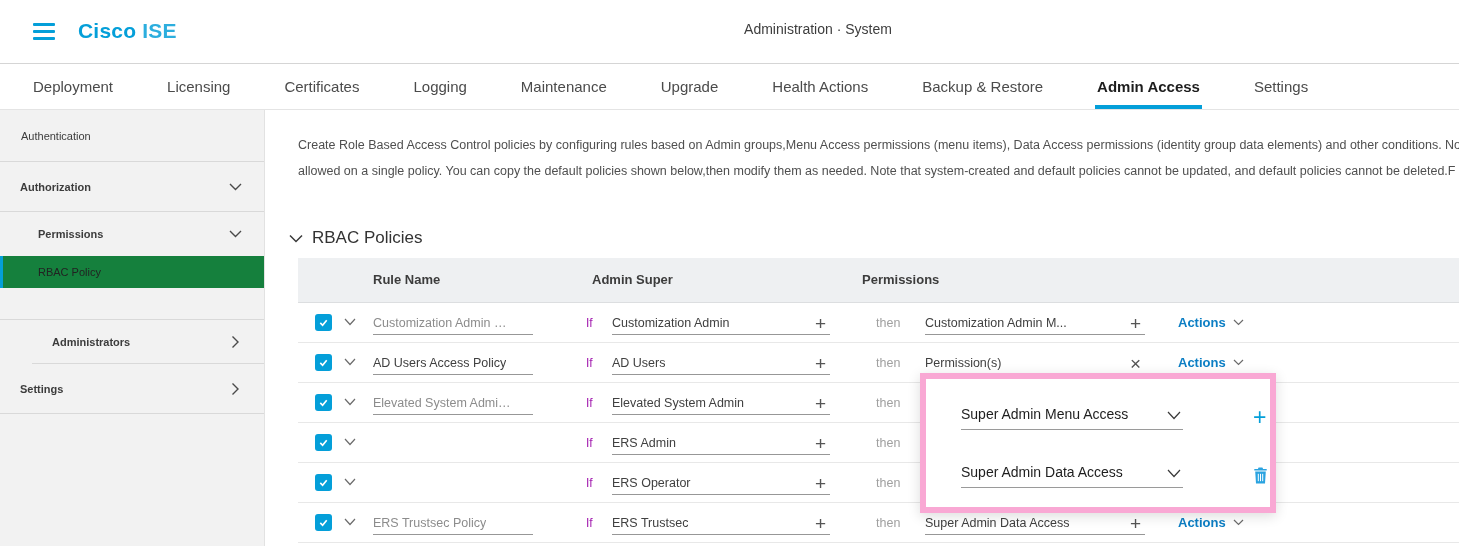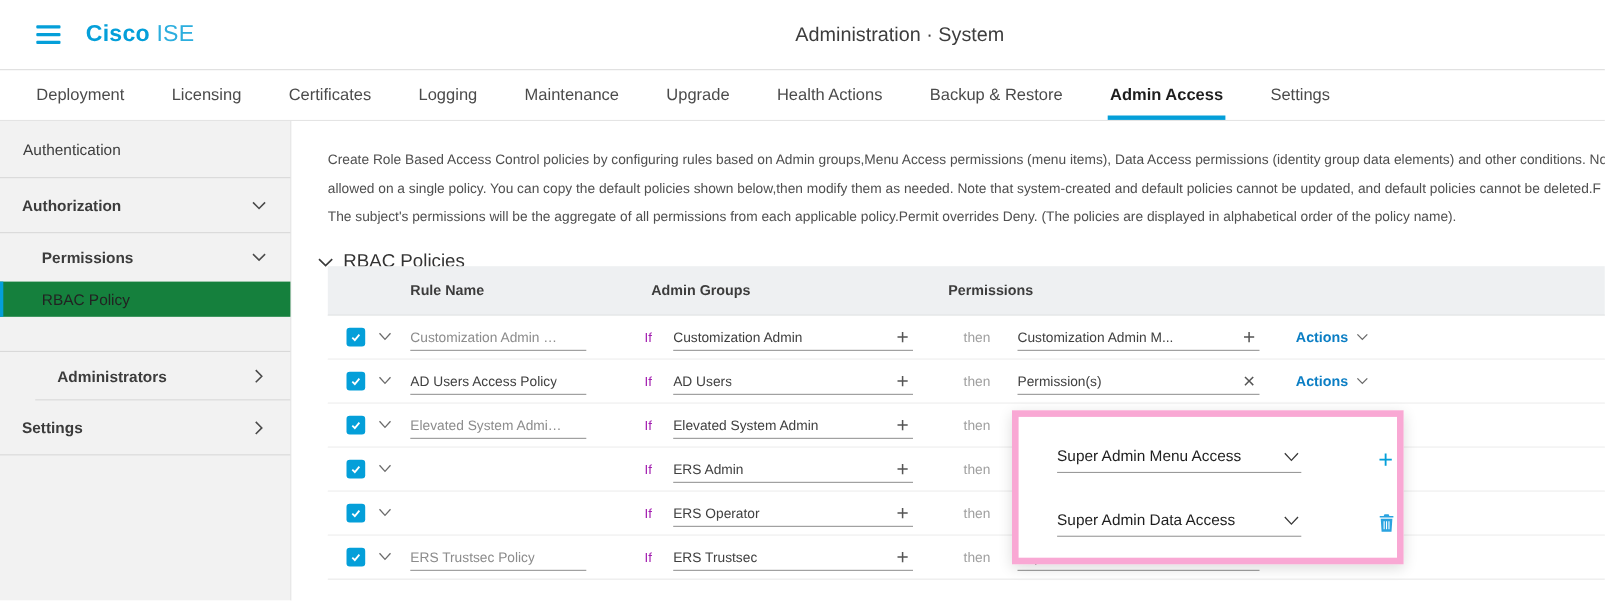--- a/index.html
+++ b/index.html
@@ -6,36 +6,36 @@
   html,body { width:1459px; height:546px; overflow:hidden; background:#fff;
     font-family:"Liberation Sans","DejaVu Sans",sans-serif; color:#404040; }
 
   
   .app-header { position:relative; height:64px; background:#fff; border-bottom:1px solid #d5d5d5; }
   .hamburger { position:absolute; left:33px; top:23px; width:22px; height:17px; cursor:pointer;
     display:flex; flex-direction:column; justify-content:space-between; }
   .hamburger span { display:block; height:2.6px; background:#049fd9; border-radius:1px; }
   .brand { position:absolute; left:78px; top:19px; font-size:21px; letter-spacing:.2px; }
   .brand .b1 { font-weight:700; color:#049fd9; }
-  .brand .b2 { font-weight:400; color:#2caede; margin-left:6px; }
+  .brand .b2 { font-weight:700; color:#2caede; margin-left:6px; }
   .app-title { position:absolute; left:818px; top:21px; transform:translateX(-50%);
-    font-size:18px; color:#3d3d3d; white-space:nowrap; }
+    font-size:14px; color:#3d3d3d; white-space:nowrap; }
 
   
   .tabbar { position:relative; height:46px; background:#fff; display:flex; align-items:center;
-    gap:43px; padding-left:33px; border-bottom:1px solid #e4e4e4; }
+    gap:54px; padding-left:33px; border-bottom:1px solid #e4e4e4; }
   .tab { position:relative; font-size:15px; color:#4b4b4b; white-space:nowrap; height:100%;
     display:flex; align-items:center; cursor:pointer; }
   .tab.active { font-weight:700; color:#1d1d1d; }
   .tab.active::after { content:""; position:absolute; left:-2px; right:-2px; bottom:0; height:4px; background:#049fd9; }
 
   
   .content { display:flex; height:436px; }
   .sidebar { position:relative; width:265px; background:#f2f2f2; border-right:1px solid #e2e2e2; flex:none; }
-  .side-item { position:relative; display:flex; align-items:center; padding-left:21px; font-size:14px; color:#3c3c3c; cursor:pointer; }
+  .side-item { position:relative; display:flex; align-items:center; padding-left:21px; font-size:11px; color:#3c3c3c; cursor:pointer; }
   .side-item.bold { font-weight:700;padding-left:20px; }
   .side-item.indent { padding-left:38px; }
   .side-sep { border-bottom:1px solid #d9d9d9; }
   .h-auth { height:52px; }
   .h-authz { height:50px; }
   .h-perm { height:44px; }
   .h-rbac { height:32px; }
   .h-spacer { height:32px; }
   .h-admins { height:44px;margin-left:32px; }
   .h-settings { height:50px; }
@@ -48,21 +48,21 @@
   
   .desc { position:absolute; left:33px; top:22px; width:1161px; font-size:12.5px; color:#4f4f4f;
     line-height:26px; overflow:hidden; }
   .desc div { white-space:nowrap; overflow:hidden; }
 
   
   .section-head { position:absolute; left:24px; top:118px; display:flex; align-items:center; gap:9px;
     font-size:17px; color:#333; cursor:pointer;text-align:right; }
 
   
-  .tbl { position:absolute; left:33px; top:132px; width:1161px;text-decoration:underline; }
+  .tbl { position:absolute; left:33px; top:148px; width:1161px;text-decoration:underline; }
   .tbl-head { position:relative; height:45px; background:#eef0f2; border-bottom:1px solid #dcdee0;
     font-size:13px; font-weight:700; color:#3c3c3c; }
   .tbl-head span { position:absolute; top:14px; }
   .col-rule { left:75px; } .col-group { left:294px; } .col-perm { left:564px; }
 
   .t-row { position:relative; height:40px; border-bottom:1px solid #e8e8e8; background:#fff; }
   .cb { position:absolute; left:17px; top:11px; width:17px; height:17px; background:#049fd9;
     border-radius:3px; display:flex; align-items:center; justify-content:center; cursor:pointer; }
   .row-chev { position:absolute; left:46px; top:15px; cursor:pointer; display:flex; }
   .field { position:absolute; bottom:7px; border-bottom:1px solid #979797; font-size:12.5px; color:#404040;
@@ -161,34 +161,33 @@
           </svg>
       </span>
     </div>
   </div>
 
   <div class="main">
 
     <div class="desc">
       <div>Create Role Based Access Control policies by configuring rules based on Admin groups,Menu Access permissions (menu items), Data Access permissions (identity group data elements) and other conditions. Not</div>
       <div>allowed on a single policy. You can copy the default policies shown below,then modify them as needed. Note that system-created and default policies cannot be updated, and default policies cannot be deleted.F</div>
-      <div>The subject's permissions will be the aggregate of all permissions from each applicable policy.Permit overrides Deny. (The policies are displayed in alphabetical order of the policy name).</div>
     </div>
 
     <div class="section-head">
       <svg class="chev" width="14" height="9" viewBox="0 0 14 9">
           <polyline points="1,1.5 7,7.5 13,1.5" fill="none" stroke="#3a3a3a" stroke-width="1.5"></polyline>
         </svg>
       <span>RBAC Policies</span>
     </div>
 
     <div class="tbl">
       <div class="tbl-head">
         <span class="col-rule">Rule Name</span>
-        <span class="col-group">Admin Groups</span>
+        <span class="col-group">Admin Super</span>
         <span class="col-perm">Permissions</span>
       </div>
 
       <div class="t-row">
         <span class="cb">
             <svg width="11" height="11" viewBox="0 0 12 12">
               <polyline points="2.5,6.5 5,9 9.5,3.5" fill="none" stroke="#fff" stroke-width="1.8"></polyline>
             </svg>
           </span>
         <span class="row-chev">

